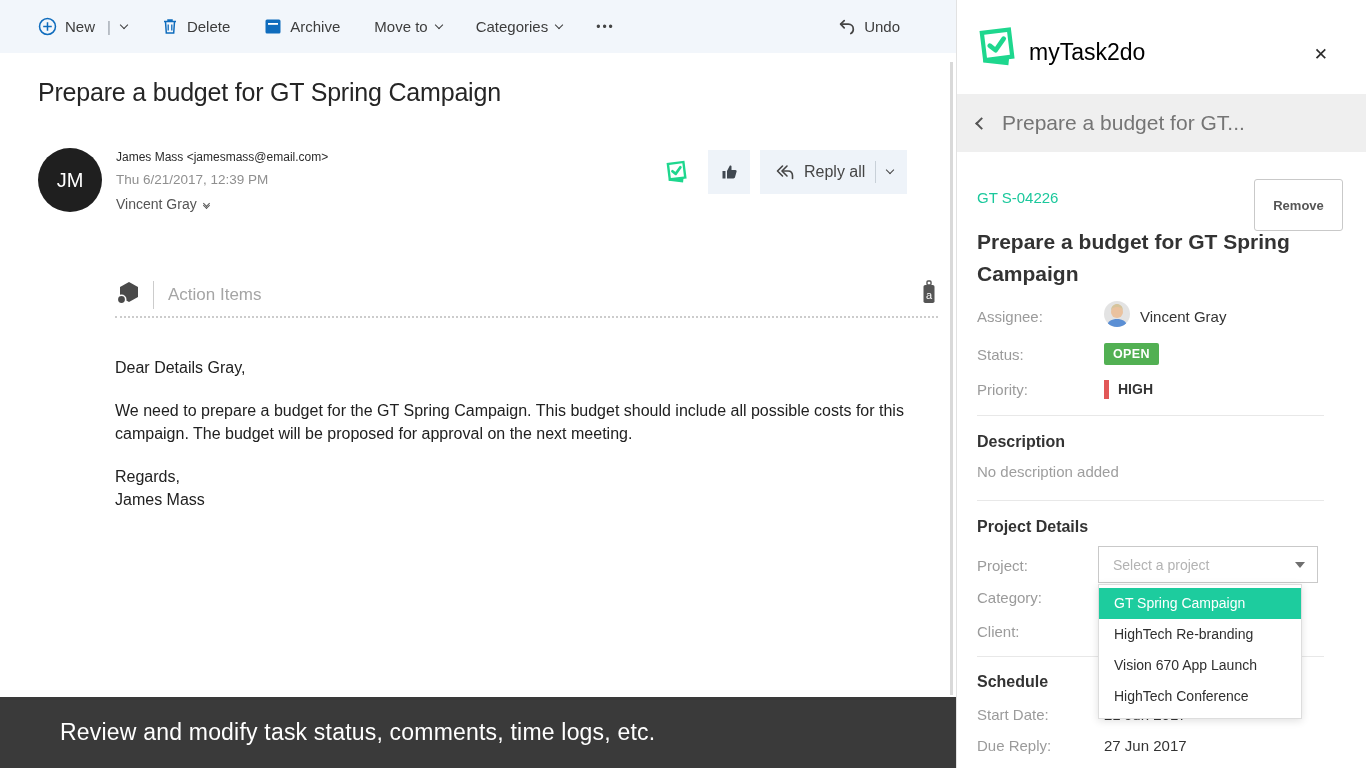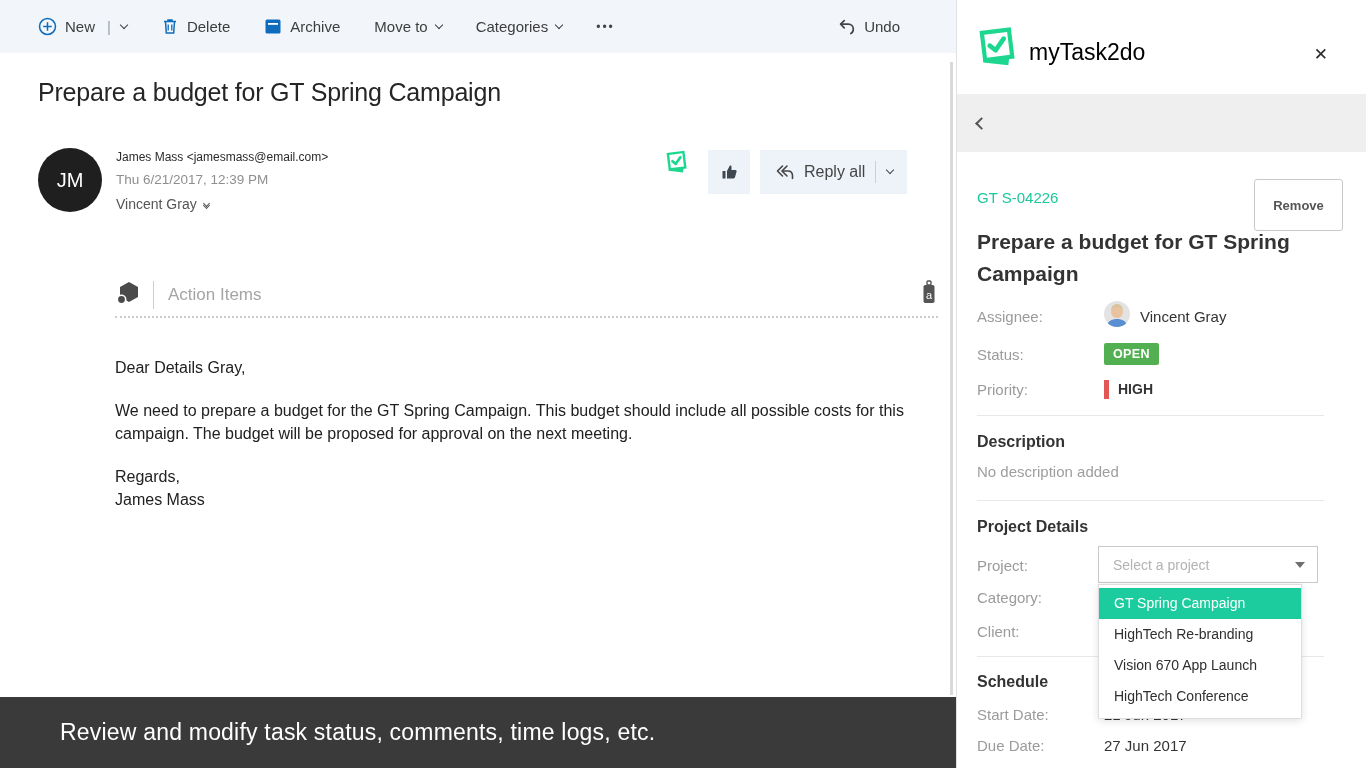--- a/index.html
+++ b/index.html
@@ -26,21 +26,21 @@
   .subject { position:absolute; left:38px; top:78px; font-size:25px; color:#252525; letter-spacing:-0.2px; }
 
   .avatar { position:absolute; left:38px; top:148px; width:64px; height:64px; border-radius:50%;
             background:#1f1f1f; color:#fff; display:flex; align-items:center; justify-content:center;
             font-size:20px; }
   .sender-block { position:absolute; left:116px; top:150px; }
   .sender-name { font-size:12px; color:#2b2b2b; }
   .sender-date { font-size:13.5px; color:#8f8f8f; margin-top:8px; }
   .recipient { font-size:14px; color:#555; margin-top:9px; display:flex; align-items:center; }
 
-  .hdr-icons { position:absolute; left:664px; top:150px; display:flex; align-items:flex-start; height:44px; }
+  .hdr-icons { position:absolute; left:664px; top:150px; display:flex; align-items:center; height:44px; }
   .mini-logo { margin-right:20px; display:flex; }
   .icon-btn { width:42px; height:44px; background:#eef3f9; display:flex; align-items:center;
               justify-content:center; margin-right:10px; cursor:pointer; }
   .replyall-btn { height:44px; background:#eef3f9; display:flex; align-items:center; padding:0 14px;
                   font-size:16px; color:#454545; cursor:pointer; }
   .replyall-btn .lbl { margin:0 10px 0 9px; }
   .replyall-btn .vline { width:1px; height:22px; background:#c8d0d8; margin-right:11px; }
 
   .addin-bar { position:absolute; left:115px; top:274px; width:823px; height:44px;
                display:flex; align-items:center; border-bottom:2px dotted #ccc; }
@@ -267,20 +267,21 @@
             <path d="M14 18l5 5 9-10" stroke="#1ed78e" stroke-width="4.5" fill="none" stroke-linecap="round" stroke-linejoin="round"></path>
           </g>
         </svg>
       </span>
       <span class="tp-appname">myTask2do</span>
       <span class="tp-close">✕</span>
     </div>
 
     <div class="tp-nav">
       <span class="chev chev-left"></span>
+      <span class="tp-nav-title">Prepare a budget for GT...</span>
     </div>
 
     <div class="tp-taskid">GT S-04226</div>
     <button class="tp-remove">Remove</button>
 
     <div class="tp-title">Prepare a budget for GT Spring Campaign</div>
 
     <div class="tp-row row-assignee">
       <span class="tp-label">Assignee:</span>
       <span>
@@ -333,21 +334,21 @@
 
     <div class="tp-divider div-3"></div>
 
     <div class="tp-section sec-sched">Schedule</div>
 
     <div class="tp-row row-start">
       <span class="tp-label">Start Date:</span>
       <span class="tp-value">21 Jun 2017</span>
     </div>
     <div class="tp-row row-due">
-      <span class="tp-label">Due Date:</span>
+      <span class="tp-label">Due Reply:</span>
       <span class="tp-value">27 Jun 2017</span>
     </div>
 
     <div class="tp-select">
       <span class="ph">Select a project</span>
       <span class="caret"></span>
     </div>
 
     <div class="tp-dropdown">
       <div class="dd-item selected">GT Spring Campaign</div>

